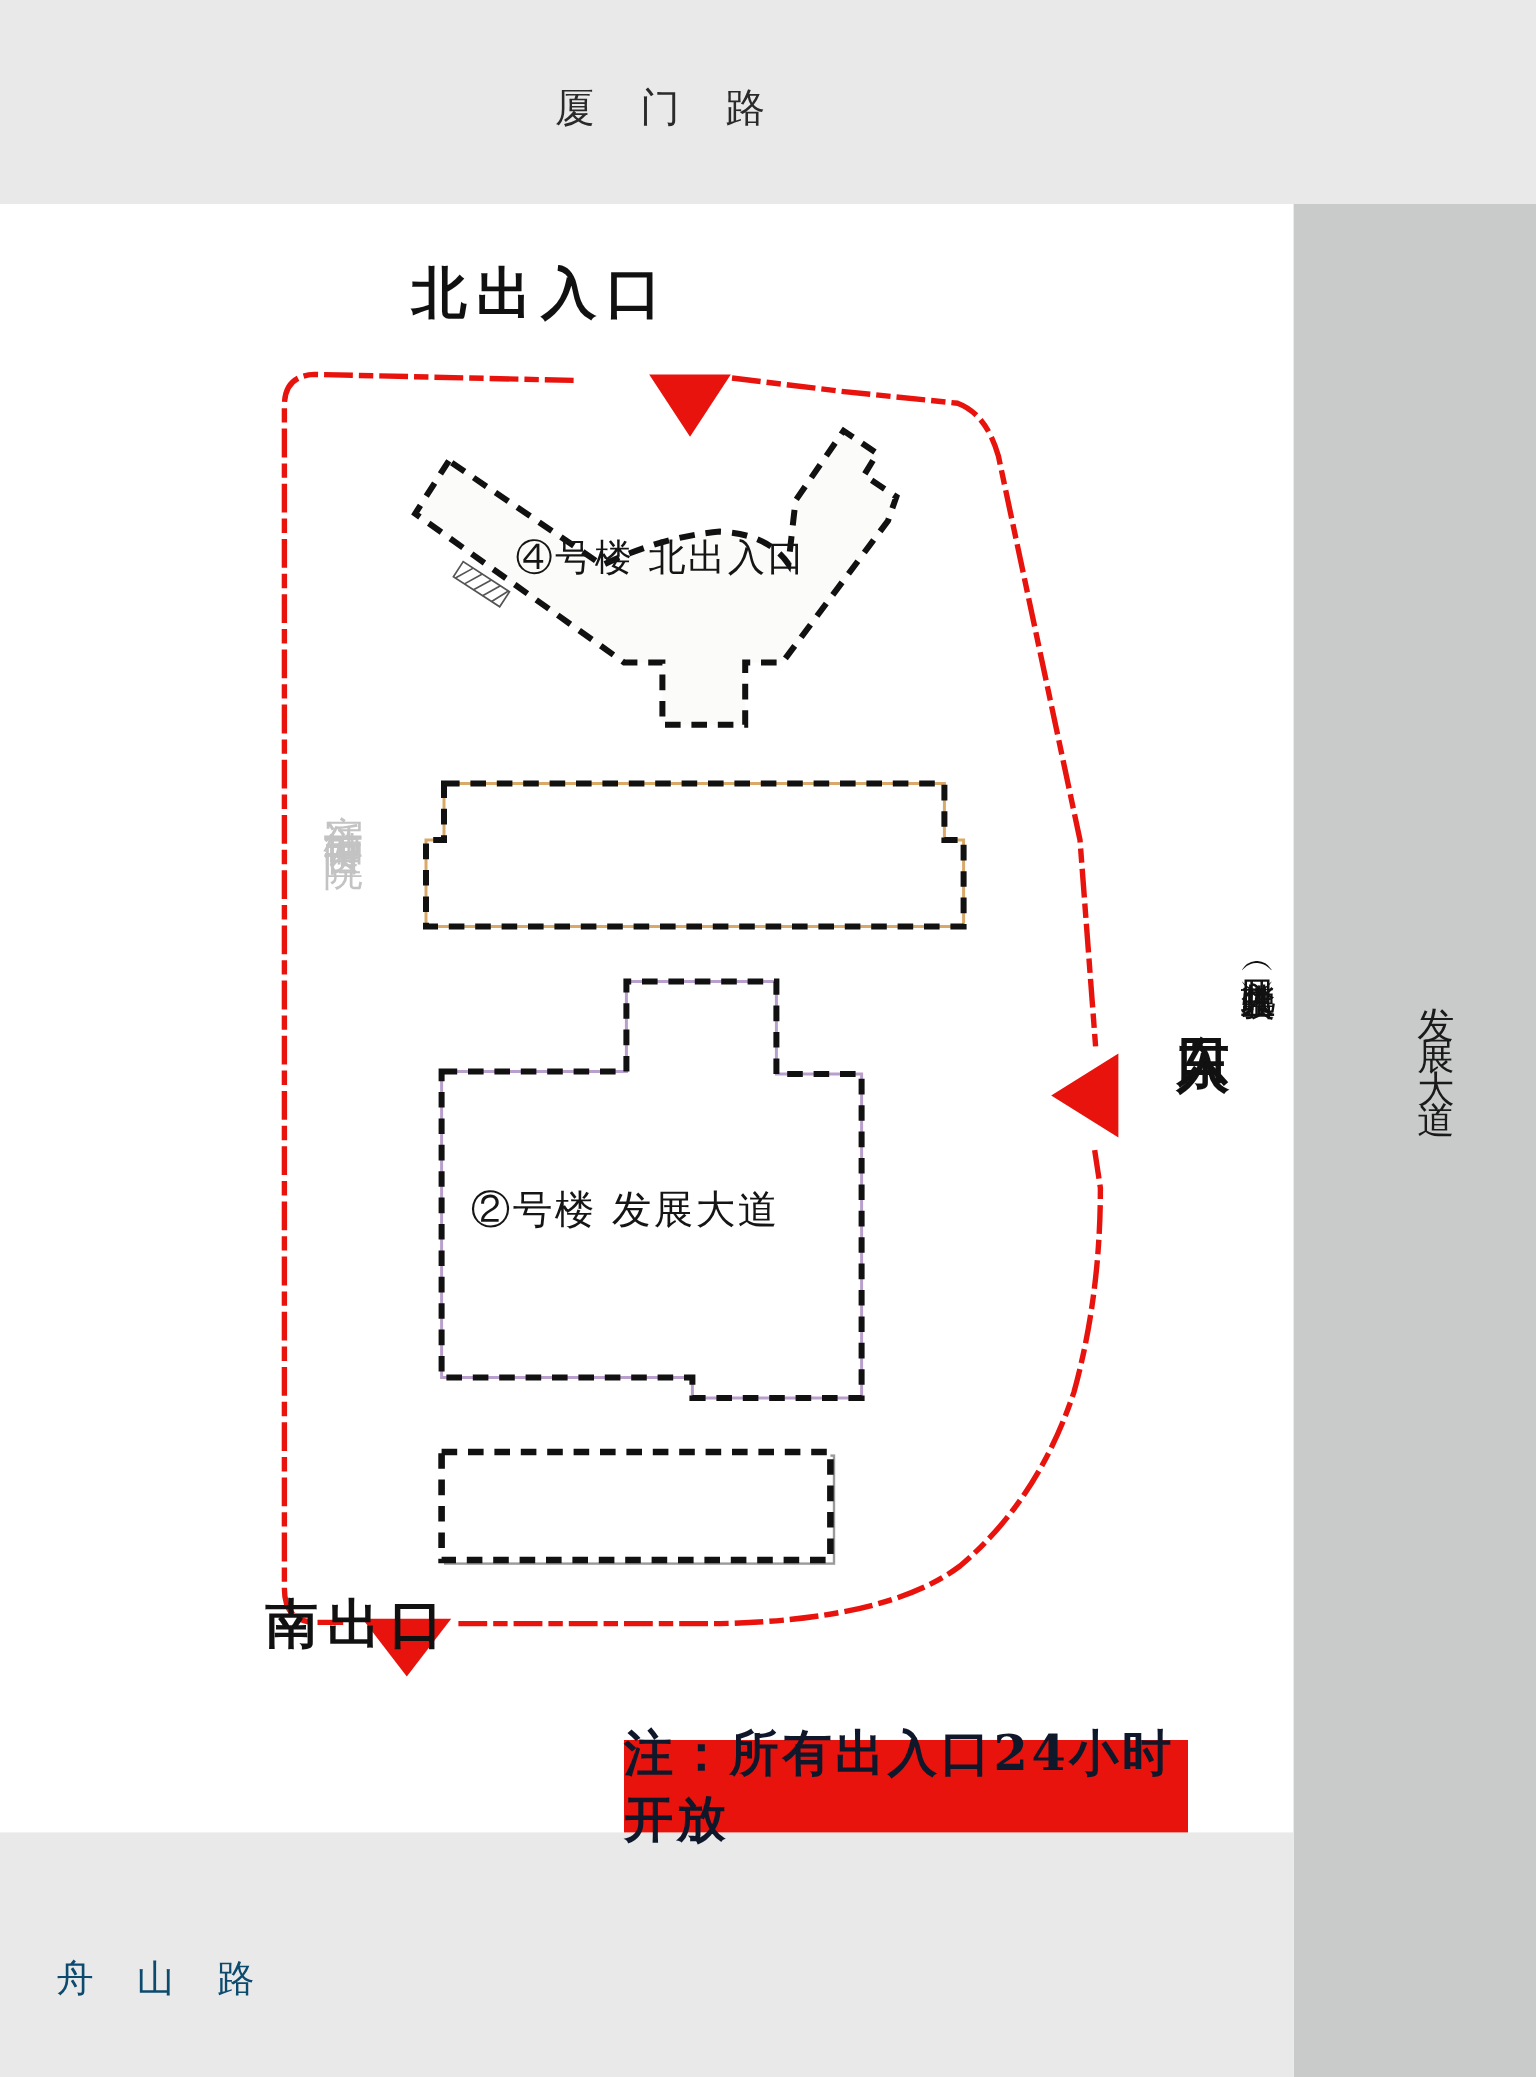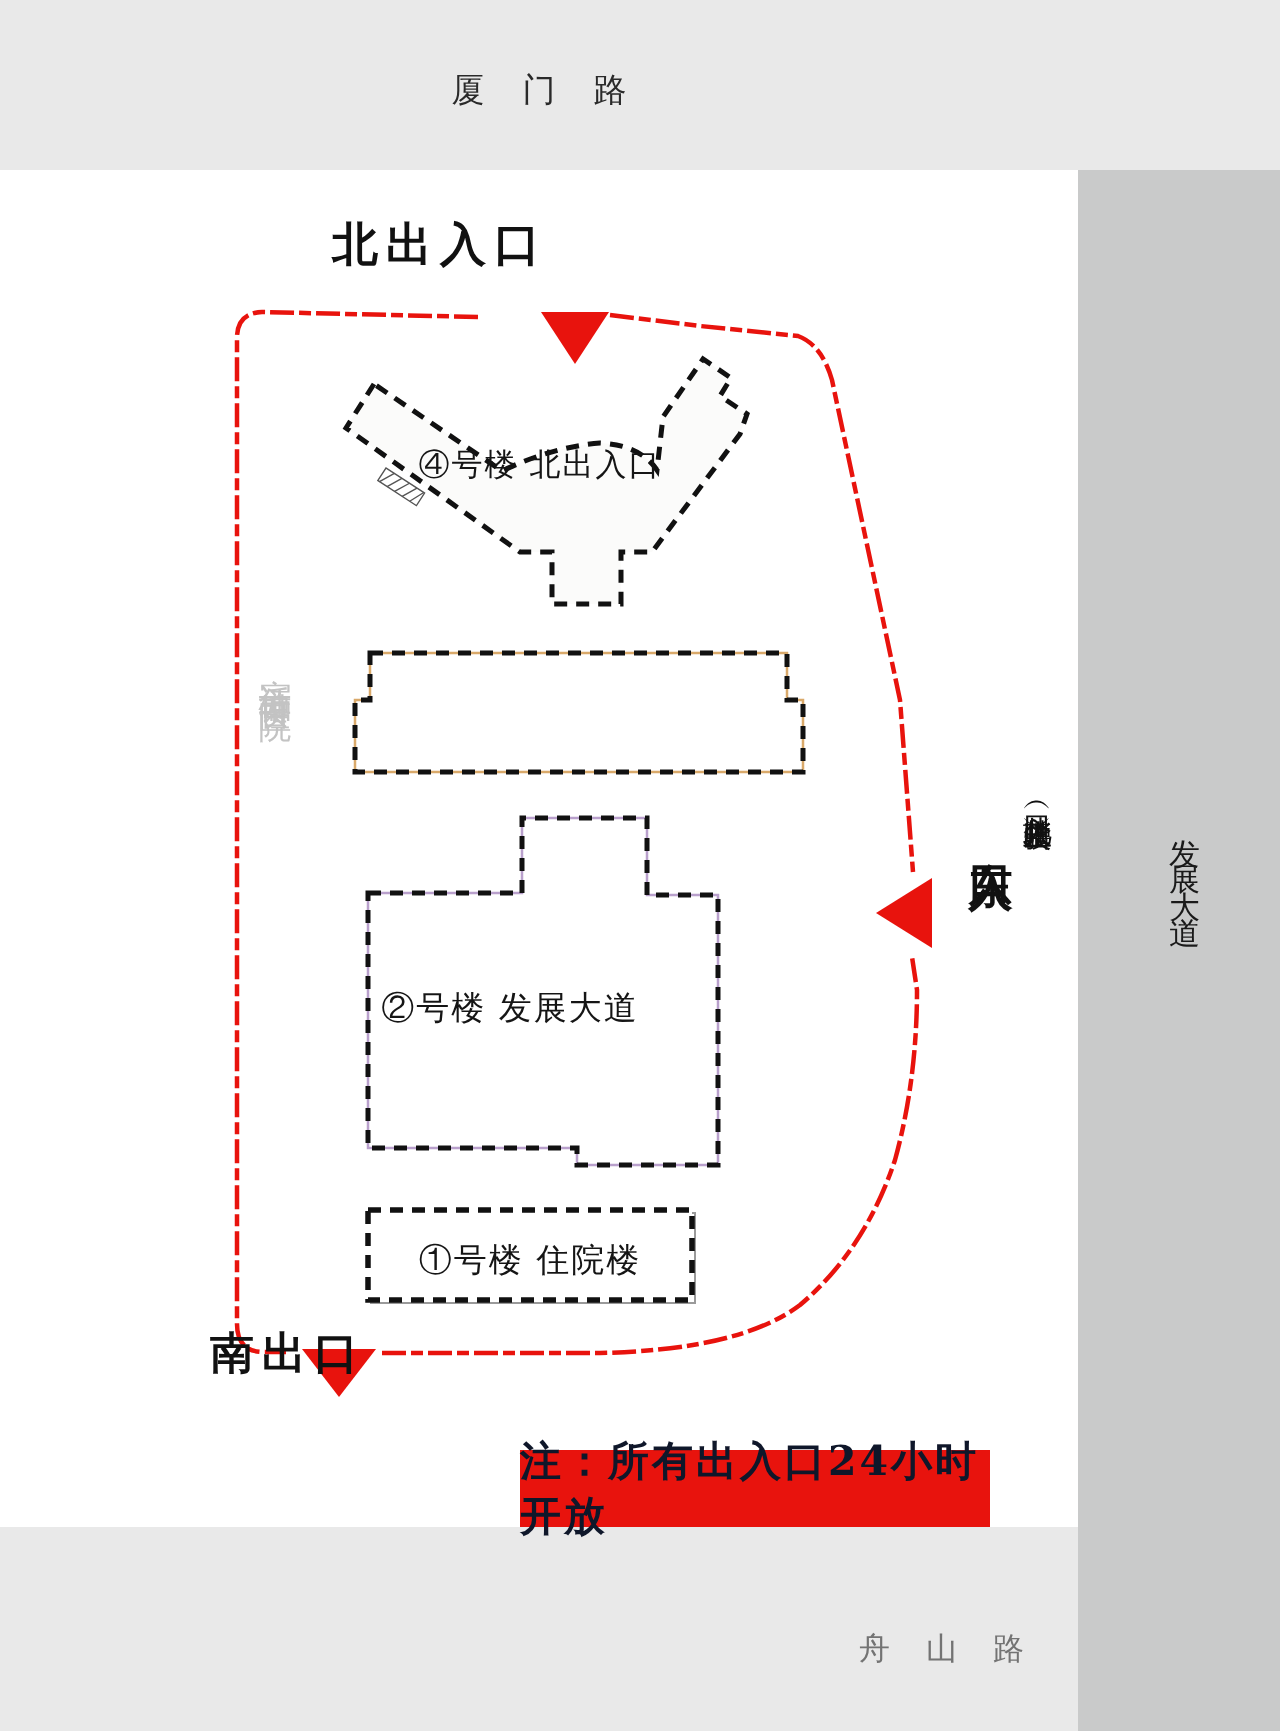--- a/index.html
+++ b/index.html
@@ -10,23 +10,23 @@
     --ink:#111111;
   }
   *{margin:0;padding:0;box-sizing:border-box;}
   body{background:#ffffff;font-family:"DejaVu Serif","Liberation Serif",serif;}
   .page{position:relative;width:1280px;height:1731px;background:#ffffff;overflow:hidden;}
   .strip{position:absolute;}
   .strip.top{left:0;top:0;width:1280px;height:170px;background:var(--strip-light);}
   .strip.right{left:1078px;top:170px;width:202px;height:1561px;background:var(--strip-dark);}
   .strip.bottom{left:0;top:1527px;width:1078px;height:204px;background:var(--strip-light);}
   svg.map{position:absolute;left:0;top:0;}
-  .lbl{position:absolute;color:var(--ink);white-space:nowrap;}
+  .lbl{position:absolute;color:var(--ink);white-space:nowrap;margin-left:11px;}
   .road-top{left:0;top:68px;width:1078px;text-align:center;font-size:33px;letter-spacing:38px;text-indent:38px;color:#2a2a2a;}
-  .road-bottom{left:0;top:1628px;width:1060px;text-align:right;font-size:31px;letter-spacing:36px;text-indent:36px;color:#737373;}
+  .road-bottom{left:0;top:1628px;width:1060px;text-align:left;font-size:31px;letter-spacing:36px;text-indent:36px;color:#0c4a6e;}
   .road-right{left:1140px;top:815px;width:66px;font-size:31px;writing-mode:vertical-rl;text-orientation:upright;letter-spacing:26px;color:#1a1a1a;text-align:left;}
   .gate{font-weight:bold;}
   .gate-north{left:332px;top:214px;width:400px;text-align:left;font-size:46px;letter-spacing:8px;}
   .gate-south{left:210px;top:1324px;width:210px;font-size:44px;letter-spacing:8px;}
   .note-south{left:150px;top:1468px;width:330px;text-align:center;font-size:29px;letter-spacing:2px;}
   .gate-east{left:962px;top:826px;font-size:44px;font-weight:bold;writing-mode:vertical-rl;text-orientation:upright;letter-spacing:4px;}
   .note-east{left:1018px;top:792px;font-size:29px;writing-mode:vertical-rl;letter-spacing:1px;}
   .watermark{left:252px;top:652px;font-size:33px;color:var(--wm);writing-mode:vertical-rl;text-orientation:upright;letter-spacing:5px;}
   .bldg-lbl{text-align:center;font-size:31px;letter-spacing:2px;color:#151515;}
   .bldg-4{left:360px;top:444px;width:360px;}
@@ -85,17 +85,16 @@
 
   <div class="lbl watermark">宿迁市钟吾医院</div>
 
   <div class="lbl gate gate-north">北出入口</div>
   <div class="lbl gate-east">东入口</div>
   <div class="lbl note-east">（此入口禁止驶出）</div>
   <div class="lbl gate gate-south">南出口</div>
 
   <div class="lbl bldg-lbl bldg-4">④号楼 北出入口</div>
   <div class="lbl bldg-lbl bldg-2">②号楼 发展大道</div>
-  <div class="lbl bldg-lbl bldg-1">①号楼 住院楼</div>
 
   <div class="banner">注：所有出入口24小时开放</div>
 
 </div>
 
 </body></html>

